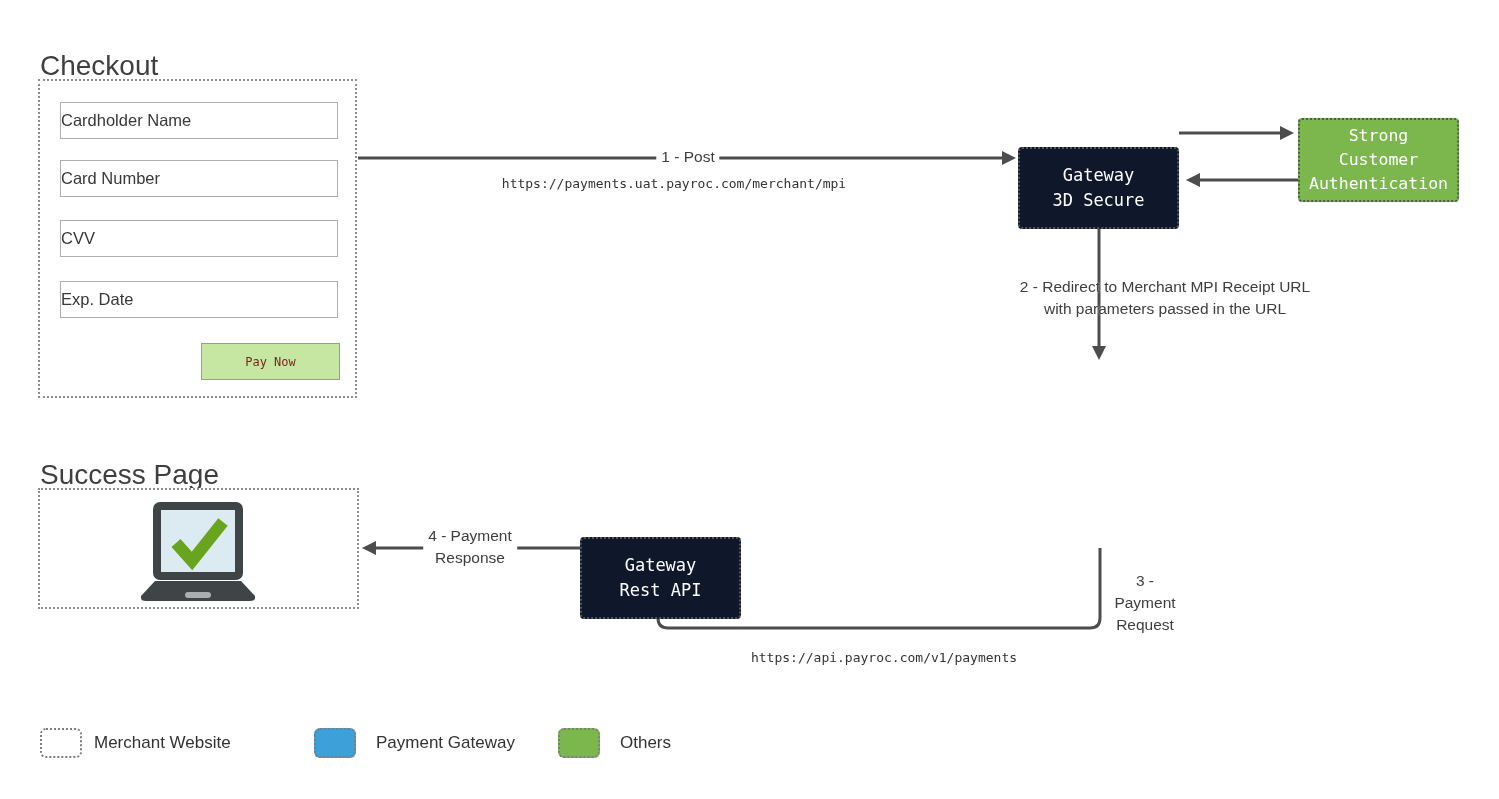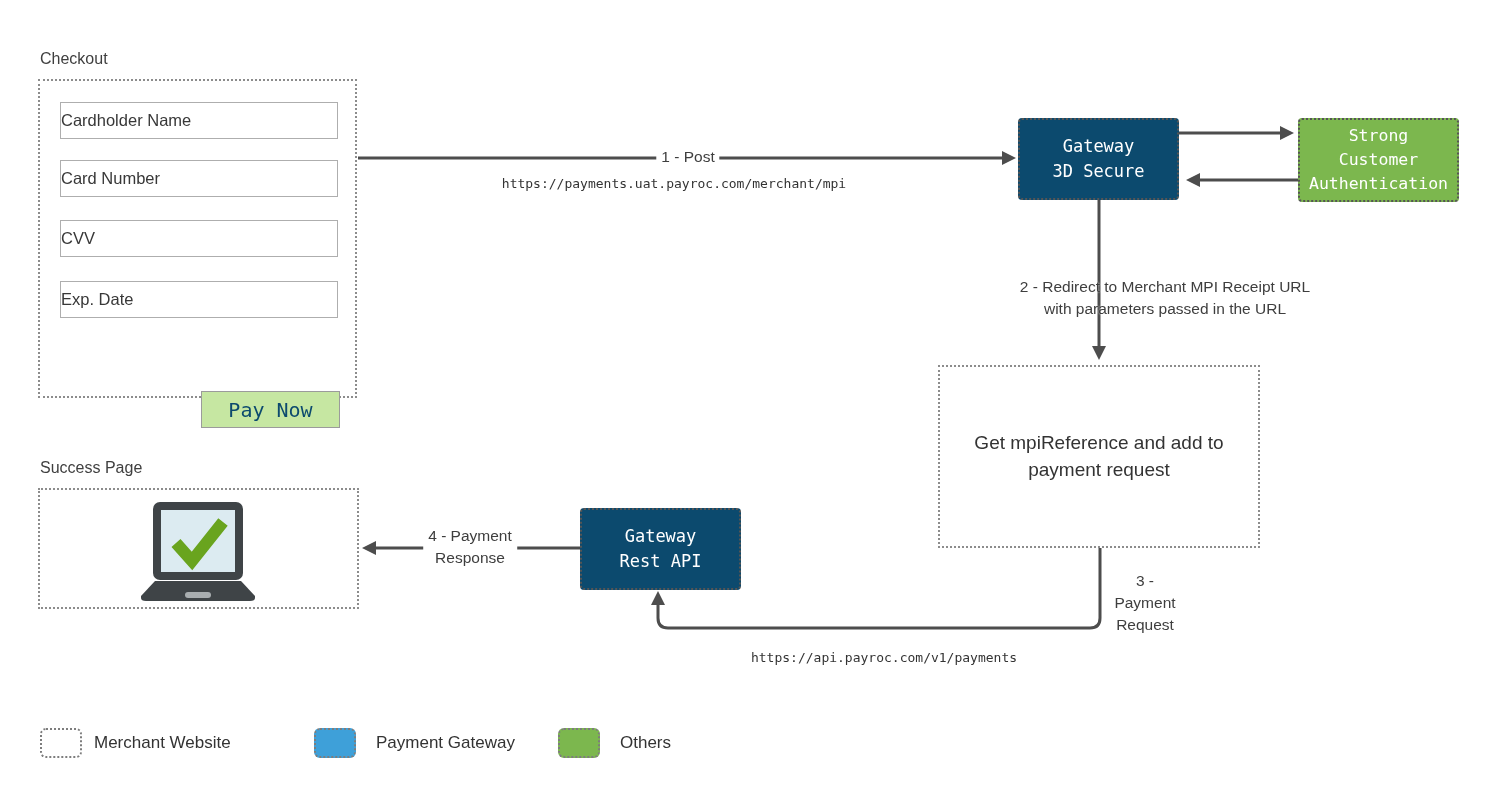--- a/index.html
+++ b/index.html
@@ -3,45 +3,45 @@
 <meta charset="utf-8">
 <style>
   html,body{margin:0;padding:0;background:#ffffff;}
   .canvas{
     position:relative;width:1499px;height:799px;background:#ffffff;overflow:hidden;
     font-family:"Liberation Sans",sans-serif;color:#3d3d3d;
   }
   .connectors{position:absolute;left:0;top:0;z-index:1;}
 
   .section-title{
-    position:absolute;font-size:16px;color:#3f3f3f;z-index:2;white-space:nowrap;
+    position:absolute;font-size:28px;color:#3f3f3f;z-index:2;white-space:nowrap;
   }
   .dotted-box{
     position:absolute;background:#ffffff;border:2px dotted #8c8c8c;box-sizing:border-box;z-index:2;
   }
   #checkout-box{left:38px;top:79px;width:319px;height:319px;}
   #checkout-title{left:40px;top:50px;}
   .field{
     position:absolute;left:20px;width:278px;height:37px;border:1px solid #aeaeae;
     background:#ffffff;box-sizing:border-box;display:flex;align-items:center;
     padding-left:0;font-size:16.5px;color:#383838;
   }
   .pay-btn{
     position:absolute;left:161px;top:262px;width:139px;height:37px;
     background:#C6E7A2;border:1px solid #9b9b9b;box-sizing:border-box;
     display:flex;align-items:center;justify-content:center;
-    font-family:"DejaVu Sans Mono",monospace;font-size:20px;color:#0c4a6e;cursor:pointer;margin-top:48px;
+    font-family:"DejaVu Sans Mono",monospace;font-size:12px;color:#7f1d1d;cursor:pointer;
   }
 
   .node{
     position:absolute;box-sizing:border-box;border:2px dotted #555555;border-radius:4px;
     display:flex;flex-direction:column;align-items:center;justify-content:center;
     font-family:"DejaVu Sans Mono",monospace;color:#ffffff;text-align:center;z-index:2;
   }
-  .node.blue{background:#0c4a6e;}
+  .node.blue{background:#0f172a;margin-top:29px;}
   .node.green{background:#7CB74E;}
   #node-3ds{left:1018px;top:118px;width:161px;height:82px;font-size:17px;line-height:1.5;}
   #node-rest{left:580px;top:508px;width:161px;height:82px;font-size:17px;line-height:1.5;}
   #node-sca{left:1298px;top:118px;width:161px;height:84px;font-size:16.5px;line-height:1.45;}
 
   #mpi-box{
     left:938px;top:365px;width:322px;height:183px;
     display:flex;align-items:center;justify-content:center;text-align:center;
     font-size:19px;color:#333333;line-height:1.4;padding:0 28px;
   }
@@ -134,23 +134,20 @@
     <span>Strong</span>
     <span>Customer</span>
     <span>Authentication</span>
   </div>
 
   <div class="edge-label" id="step2-label">
     <div>2 - Redirect to Merchant MPI Receipt URL</div>
     <div>with parameters passed in the URL</div>
   </div>
 
-  <div class="dotted-box" id="mpi-box">
-    <span>Get mpiReference and add to payment request</span>
-  </div>
 
   <div class="edge-label" id="step3-label">
     <div>3 -</div>
     <div>Payment</div>
     <div>Request</div>
   </div>
   <div class="url" id="step3-url">https://api.payroc.com/v1/payments</div>
 
   <div class="node blue" id="node-rest">
     <span>Gateway</span>

